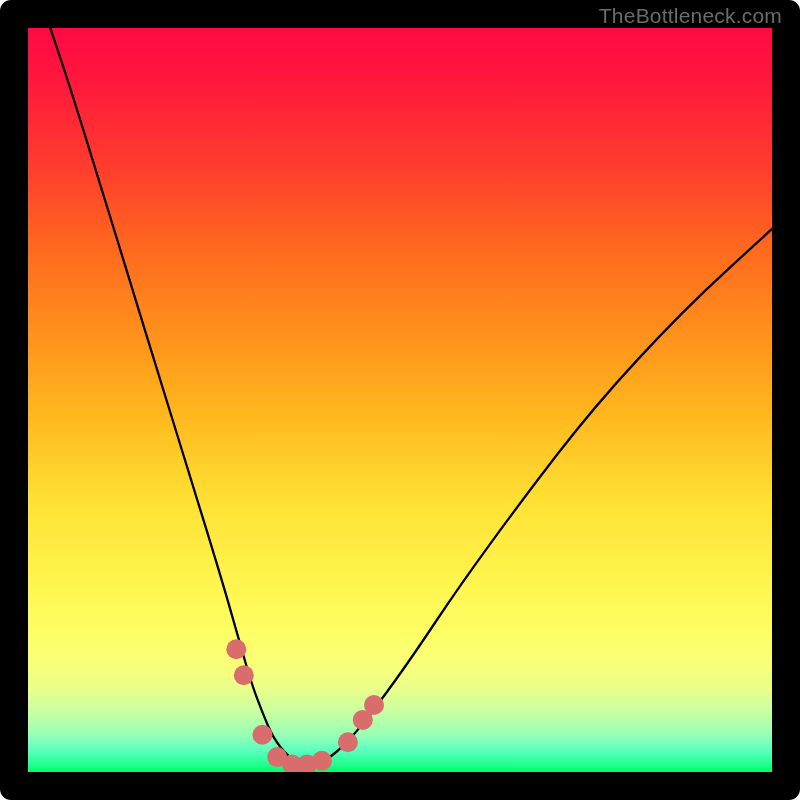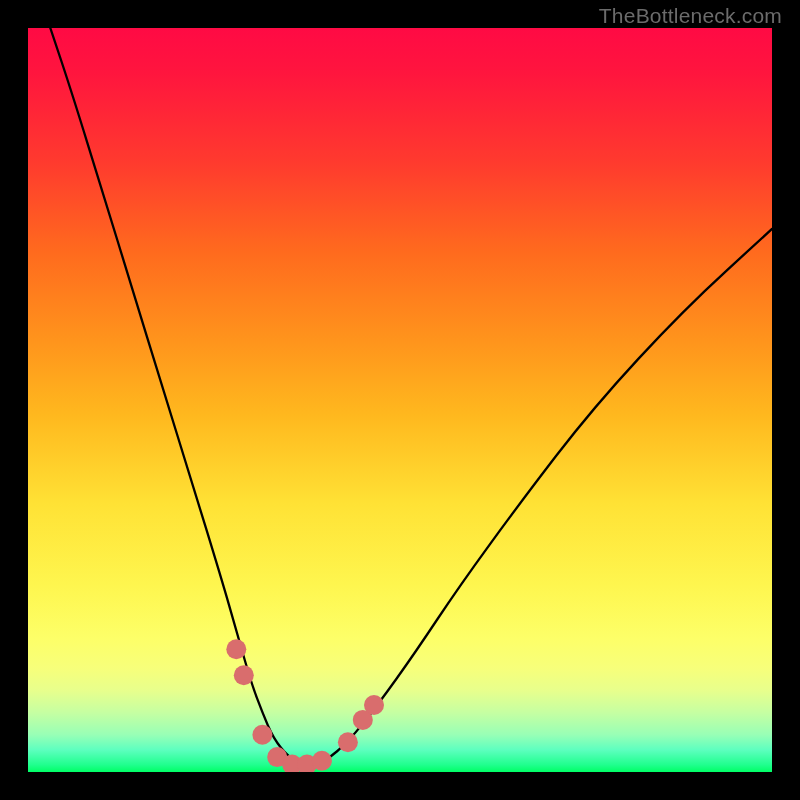--- a/index.html
+++ b/index.html
@@ -7,20 +7,21 @@
     padding: 0;
     width: 800px;
     height: 800px;
     overflow: hidden;
   }
   .container {
     width: 800px;
     height: 800px;
     background: #000;
     position: relative;
+    border-radius: 11px;
   }
   .watermark {
     position: absolute;
     top: 4px;
     right: 18px;
     color: #6b6b6b;
     font-family: Arial, Helvetica, sans-serif;
     font-size: 21px;
     letter-spacing: 0.2px;
   }

